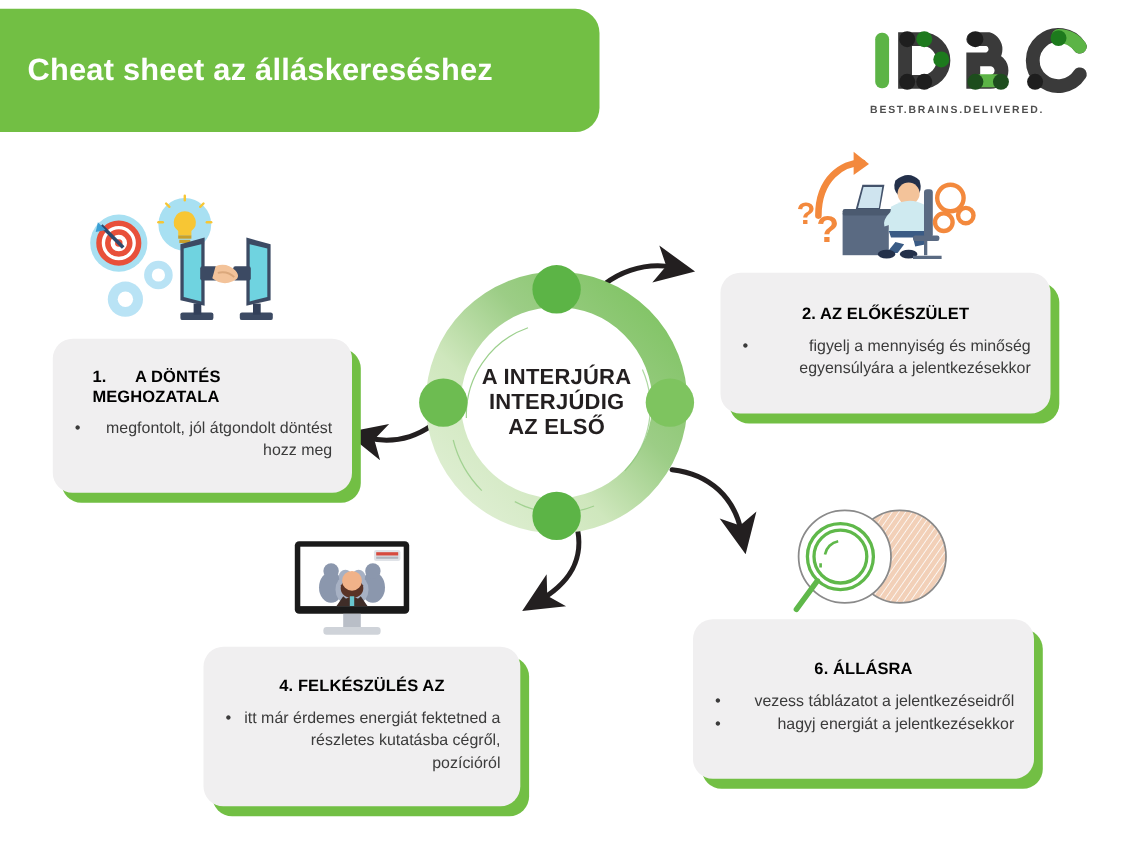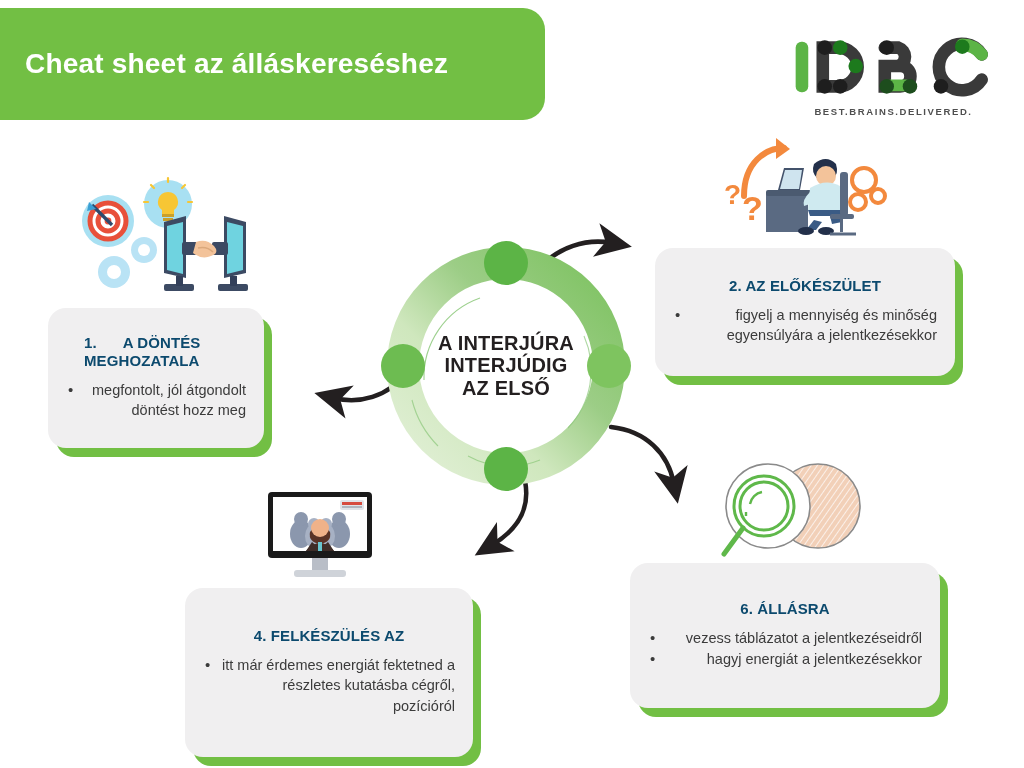--- a/index.html
+++ b/index.html
@@ -22,21 +22,21 @@
   .banner-title {
     margin-left: 55px;
     color: #ffffff;
     font-size: 28px;
     font-weight: bold;
     letter-spacing: .2px;
     white-space: nowrap;
   }
 
   
-  .logo { position: absolute; right: 28px; top: 36px; width: 205px; text-align: center; }
+  .logo { position: absolute; right: 28px; top: 24px; width: 205px; }
   .logo-mark { height: 62px; }
   .logo-tag {
     margin-top: 4px;
     font-size: 9.5px; font-weight: bold; letter-spacing: 1.6px;
     color: #4f4f4f;
   }
 
   
   .ring-wrap { position: absolute; left: 372px; top: 232px; width: 268px; height: 268px; }
 
@@ -58,44 +58,44 @@
   .card-body {
     position: relative;
     width: 100%; height: 100%;
     background: #f0eff0; border-radius: 18px;
     padding: 16px 18px;
     display: flex; flex-direction: column; justify-content: center;
   }
   .card-title {
     text-align: center;
     font-size: 15px; font-weight: bold; line-height: 1.22;
-    color: #0c4a6e; letter-spacing: .1px;
+    color: #000000; letter-spacing: .1px;
     margin-bottom: 9px;
   }
   .card-title.idx-left { text-align: left; padding-left: 18px; }
   .card-title .num { margin-right: 26px; }
   ul.bullets { list-style: none; }
   ul.bullets li {
     position: relative;
     padding-left: 17px;
     font-size: 14.5px; line-height: 1.42;
     color: #3b3b3b;
     margin-bottom: 1px;
     text-align: right;
   }
   ul.bullets li::before {
     content: "\2022";
     position: absolute; left: 2px; top: -1px;
     font-size: 15px; color: #3b3b3b;
   }
 
-  #card1 { left: 48px; top: 308px; width: 216px; height: 140px; border-radius: 29px; }
+  #card1 { left: 48px; top: 308px; width: 272px; height: 140px; border-radius: 29px; }
   #card2 { left: 655px; top: 248px; width: 300px; height: 128px; }
   #card3 { left: 630px; top: 563px; width: 310px; height: 145px; }
-  #card4 { left: 185px; top: 588px; width: 288px; height: 169px; }
+  #card4 { left: 185px; top: 588px; width: 288px; height: 145px; }
 
   
   .ill { position: absolute; }
   #ill1 { left: 72px; top: 176px; width: 180px; height: 126px; }
   #ill2 { left: 718px; top: 132px; width: 172px; height: 112px; }
   #ill3 { left: 706px; top: 458px; width: 176px; height: 112px; }
   #ill4 { left: 258px; top: 486px; width: 124px; height: 98px; }
 
   .arrows { position: absolute; left: 0; top: 0; width: 1024px; height: 768px; pointer-events: none; }
 </style>

